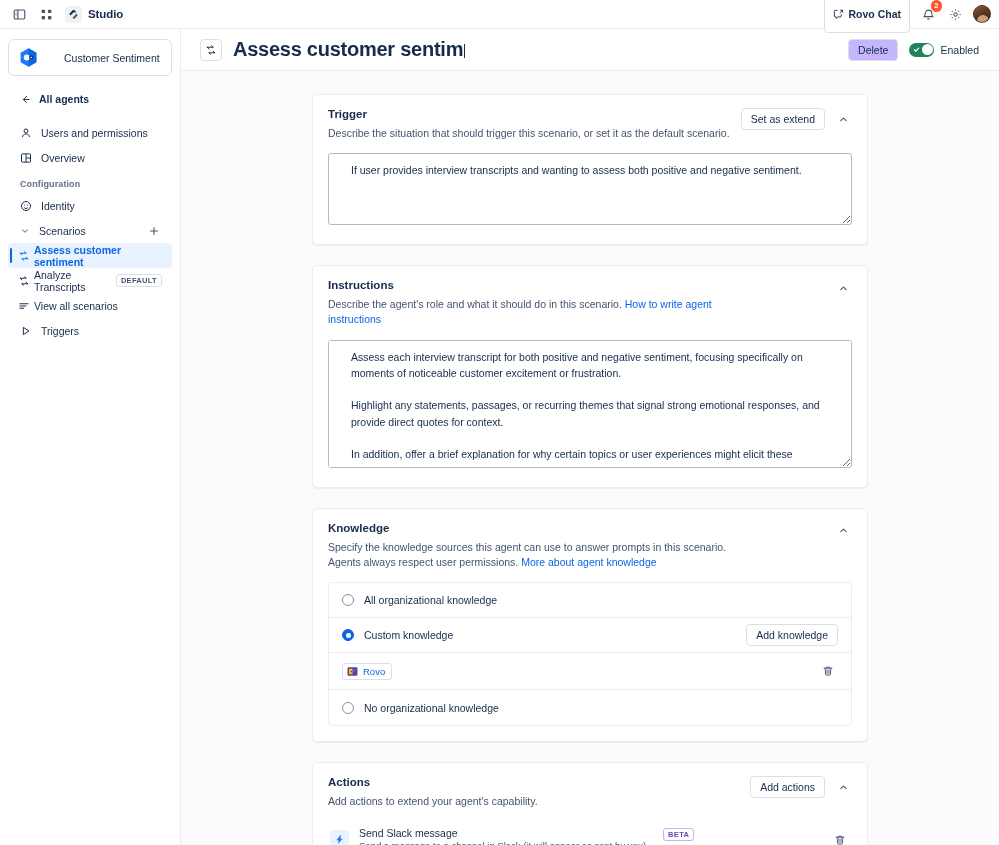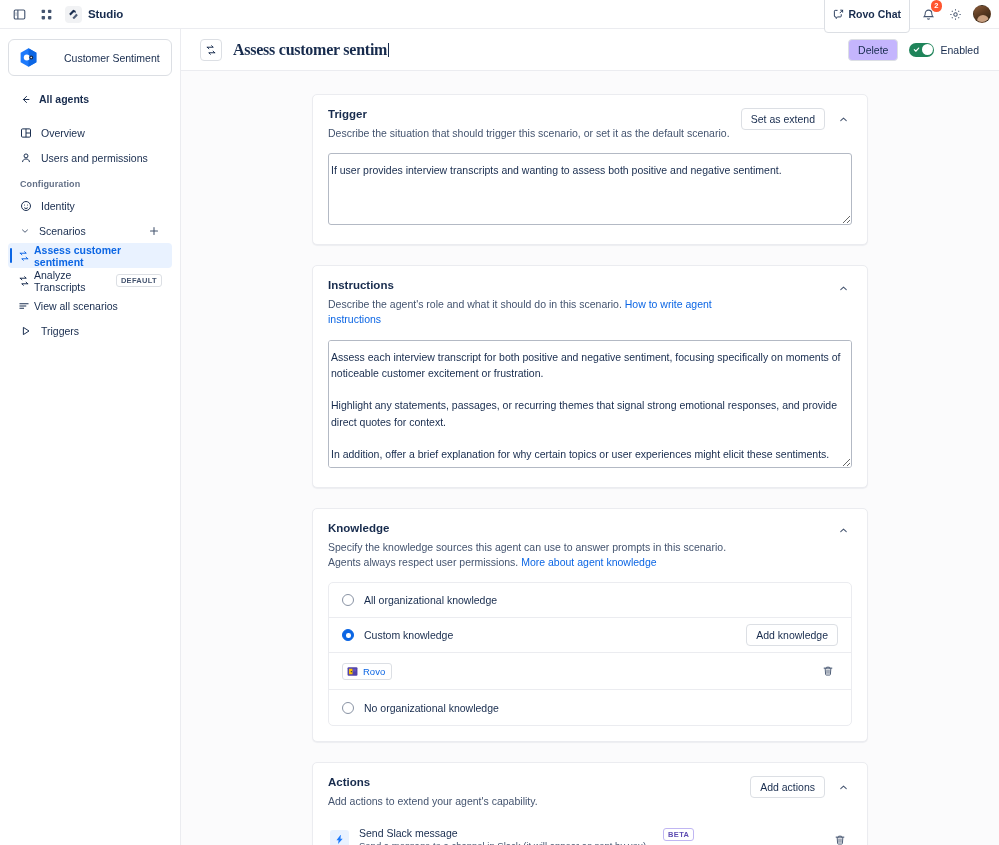--- a/index.html
+++ b/index.html
@@ -137,23 +137,23 @@
     display: flex; align-items: center;
     padding: 0 20px 0 19px;
     border-bottom: 1px solid #ebecf0; background: #fff;
   }
   .title-icon {
     width: 22px; height: 22px; border: 1px solid #dcdfe4; border-radius: 4px;
     display: flex; align-items: center; justify-content: center; margin-right: 11px;
     background: #fff; flex: 0 0 22px;
   }
   .page-title {
-    font-size: 16px; font-weight: 700; color: #172b4d;
+    font-size: 20px; font-weight: 700; color: #172b4d;
     letter-spacing: -0.25px; white-space: nowrap;
-    position: relative; padding-right: 2px; font-family: Liberation Serif, serif;
+    position: relative; padding-right: 2px;
   }
   .title-caret {
     display:inline-block; width:1px; height:14px; background:#172b4d;
     vertical-align:-2px; margin-left:1px;
   }
   .header-right { margin-left: auto; display: flex; align-items: center; gap: 11px; }
   .delete-btn {
     height: 22px; padding: 0 9px; border: 1px solid #dcdfe4; border-radius: 4px;
     background: #c4b5fd; font-size: 10.5px; color: #172b4d; cursor: pointer;
     font-family: inherit;
@@ -198,21 +198,21 @@
     width: 18px; height: 18px; display: flex; align-items: center;
     justify-content: center; cursor: pointer; color: #44546f; border-radius: 3px;
   }
   .link { color: #0c66e4; text-decoration: none; cursor: pointer; }
 
   .ta {
     width: 100%; margin-top: 12px;
     border: 1px solid #b3b9c4; border-radius: 3px;
     background: #fff; color: #172b4d;
     font-family: inherit; font-size: 10.5px; line-height: 1.55;
-    padding: 8px 2px; resize: vertical; outline: none;
+    padding: 8px 22px; resize: vertical; outline: none;
   }
   .ta-trigger { height: 72px; }
   .ta-instructions { height: 128px; }
 
   
   .k-group {
     margin-top: 12px; border: 1px solid #ebecf0; border-radius: 5px; overflow: hidden;
   }
   .k-row {
     display: flex; align-items: center;
@@ -350,33 +350,33 @@
 
     <div class="all-agents">
       <svg width="11" height="11" viewBox="0 0 16 16" fill="none" stroke="#172b4d" stroke-width="1.4" stroke-linecap="round" stroke-linejoin="round">
         <path d="M9.5 3.5 5 8l4.5 4.5M5 8h8"></path>
       </svg>
       <span>All agents</span>
     </div>
 
     <div class="nav-item">
       <svg width="12" height="12" viewBox="0 0 16 16" fill="none" stroke="#172b4d" stroke-width="1.3">
+        <circle cx="8" cy="5.2" r="2.6"></circle>
+        <path d="M3.4 13.4c0-2.4 2-4.1 4.6-4.1s4.6 1.7 4.6 4.1"></path>
+      </svg>
+      <span class="ni-label">Users and permissions</span>
+    </div>
+
+    <div class="nav-item">
+      <svg width="12" height="12" viewBox="0 0 16 16" fill="none" stroke="#172b4d" stroke-width="1.3">
         <rect x="2" y="2.5" width="12" height="11" rx="1.4"></rect>
         <line x1="8" y1="2.5" x2="8" y2="13.5"></line>
         <line x1="8" y1="8" x2="14" y2="8"></line>
       </svg>
       <span class="ni-label">Overview</span>
-    </div>
-
-    <div class="nav-item">
-      <svg width="12" height="12" viewBox="0 0 16 16" fill="none" stroke="#172b4d" stroke-width="1.3">
-        <circle cx="8" cy="5.2" r="2.6"></circle>
-        <path d="M3.4 13.4c0-2.4 2-4.1 4.6-4.1s4.6 1.7 4.6 4.1"></path>
-      </svg>
-      <span class="ni-label">Users and permissions</span>
     </div>
 
     <div class="section-label">Configuration</div>
 
     <div class="nav-item">
       <svg width="12" height="12" viewBox="0 0 16 16" fill="none" stroke="#172b4d" stroke-width="1.3">
         <circle cx="8" cy="8" r="6"></circle>
         <circle cx="6" cy="6.6" r="0.7" fill="#172b4d" stroke="none"></circle>
         <circle cx="10" cy="6.6" r="0.7" fill="#172b4d" stroke="none"></circle>
         <path d="M5.6 10.2c.6.7 1.4 1.1 2.4 1.1s1.8-.4 2.4-1.1"></path>

